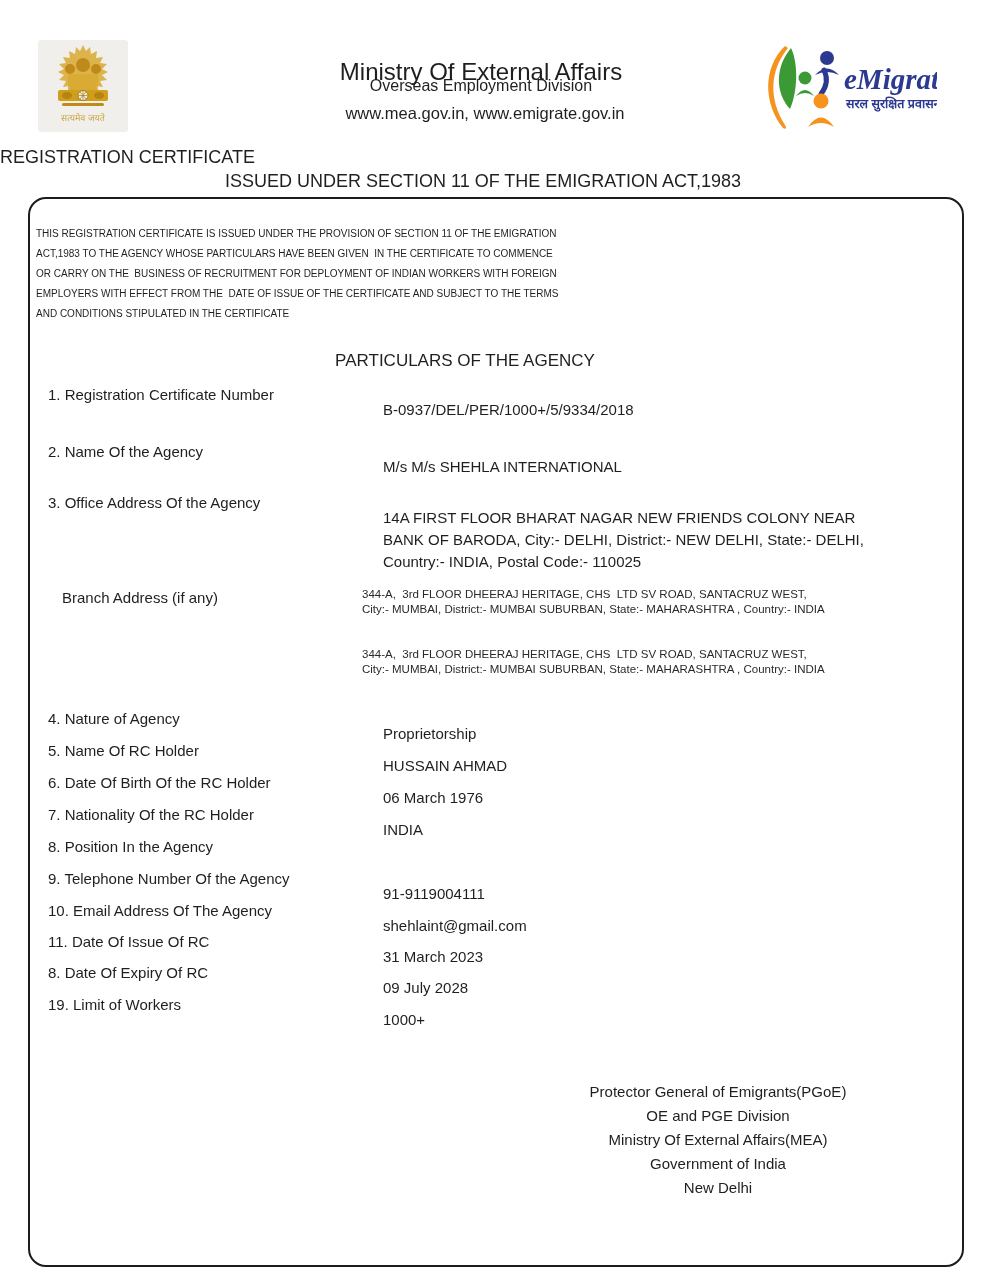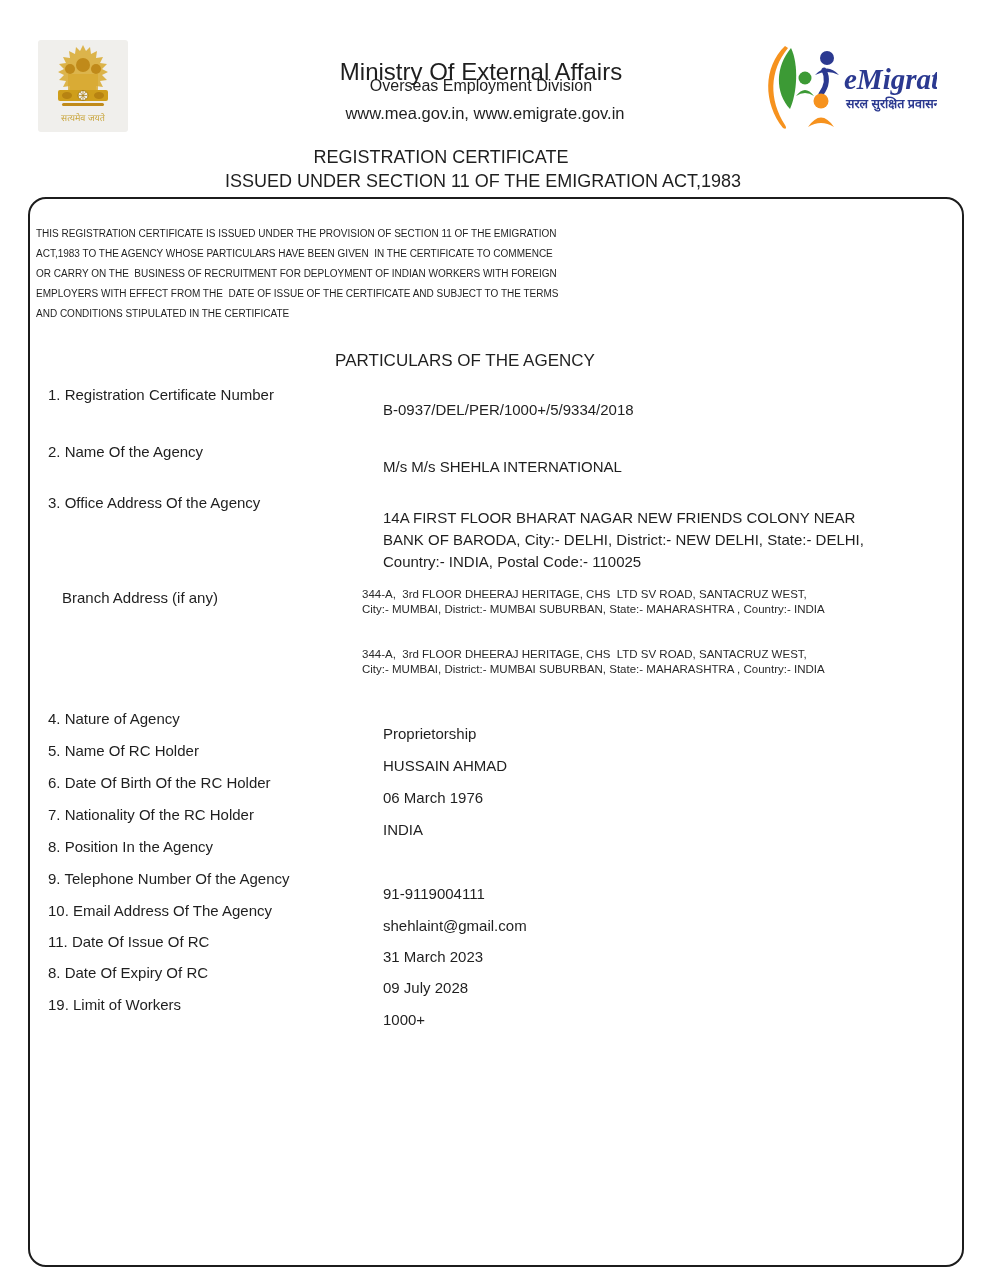--- a/index.html
+++ b/index.html
@@ -10,21 +10,21 @@
   }
   .abs{position:absolute;}
   
   #emblem{left:38px;top:40px;width:90px;height:92px;}
   #hdr-center{left:181px;top:0;width:600px;text-align:center;}
   .hdr-ministry{position:absolute;left:0;top:58px;width:600px;font-size:24px;}
   .hdr-division{position:absolute;left:0;top:77px;width:600px;font-size:16px;}
   .hdr-web{position:absolute;left:4px;top:104px;width:600px;font-size:16.5px;}
   #logo{left:757px;top:44px;width:180px;height:88px;}
   
-  .title1{left:0;top:147px;width:882px;text-align:center;font-size:18px;}
+  .title1{left:0;top:147px;width:882px;text-align:left;font-size:18px;}
   .title2{left:0;top:171px;width:966px;text-align:center;font-size:18px;}
   
   .cert-border{left:28px;top:197px;width:932px;height:1066px;border:2px solid #1c1c1c;border-radius:18px;}
   .preamble{left:36px;top:224px;width:900px;font-size:10px;line-height:20px;white-space:pre-wrap;}
   .section-heading{left:0;top:351px;width:930px;text-align:center;font-size:17px;}
   .frow{position:absolute;left:0;right:0;}
   .flabel{position:absolute;left:48px;top:0;font-size:15px;white-space:nowrap;}
   .fvalue{position:absolute;left:383px;top:0;font-size:15px;width:540px;white-space:pre-wrap;line-height:22px;margin-top:13px;}
   .branch-label{position:absolute;left:62px;top:589px;font-size:15px;text-align:center;}
   .branch-value{position:absolute;left:362px;width:560px;font-size:11.5px;line-height:15px;white-space:pre-wrap;color:#2a2a2a;}
@@ -145,14 +145,21 @@
   </div>
   <div class="frow" style="top:964px">
     <span class="flabel">8. Date Of Expiry Of RC</span>
     <span class="fvalue">09 July 2028</span>
   </div>
   <div class="frow" style="top:996px">
     <span class="flabel">19. Limit of Workers</span>
     <span class="fvalue">1000+</span>
   </div>
 
+  <div class="abs sig">
+    <div>Protector General of Emigrants(PGoE)</div>
+    <div>OE and PGE Division</div>
+    <div>Ministry Of External Affairs(MEA)</div>
+    <div>Government of India</div>
+    <div>New Delhi</div>
+  </div>
 
 </div>
 
 </body></html>

